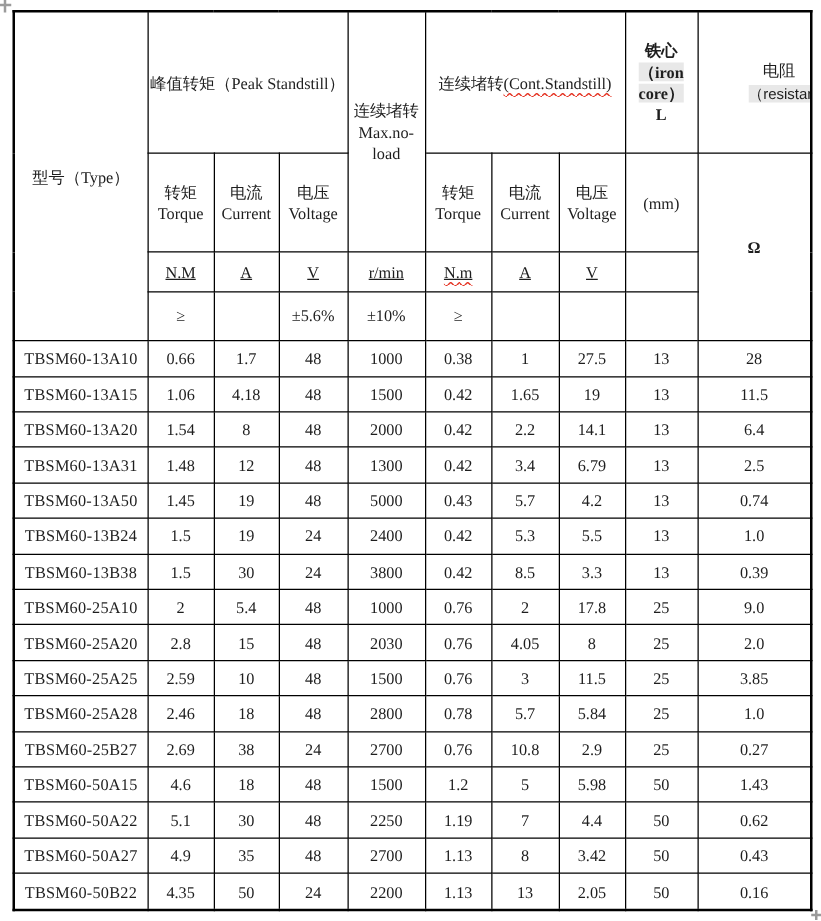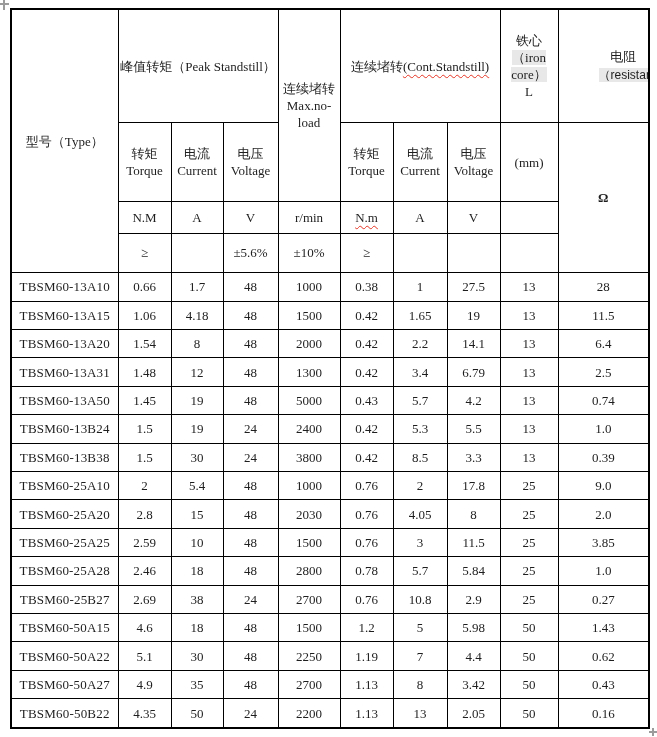--- a/index.html
+++ b/index.html
@@ -18,26 +18,26 @@
     border: 2px solid #000;
   }
   #spec td {
     border: 1px solid #000;
     text-align: center; vertical-align: middle;
     padding: 0; font-size: 13px; line-height: 17px;
     overflow: hidden;
   }
   tr.r1 { height: 72px; }
   tr.r2 { height: 50px; }
-  tr.r3 { height: 20px; }
+  tr.r3 { height: 20px; text-decoration: underline; }
   tr.r4 { height: 25px; }
   tr.r3 td, tr.r4 td { line-height: 14px; }
 
   td.noload  { padding: 0 6px; }            
-  td.core    { text-align: left; padding: 2px 2px 0 4px; line-height: 16px; }
+  td.core    { text-align: left; padding: 2px 2px 0 4px; line-height: 16px; font-weight: bold; }
   td.resist div { line-height: 18px; margin-left: 40px; }
 
   .shade { background: var(--shade, #e8e8e8); }
   .sans  { font-family: "Liberation Sans", "DejaVu Sans", sans-serif; font-size: 12px; }
   .squiggle {
     text-decoration: underline;
     text-decoration-style: wavy;
     text-decoration-color: var(--squig, #e53424);
     text-decoration-thickness: 1px;
     text-underline-offset: 3px;

